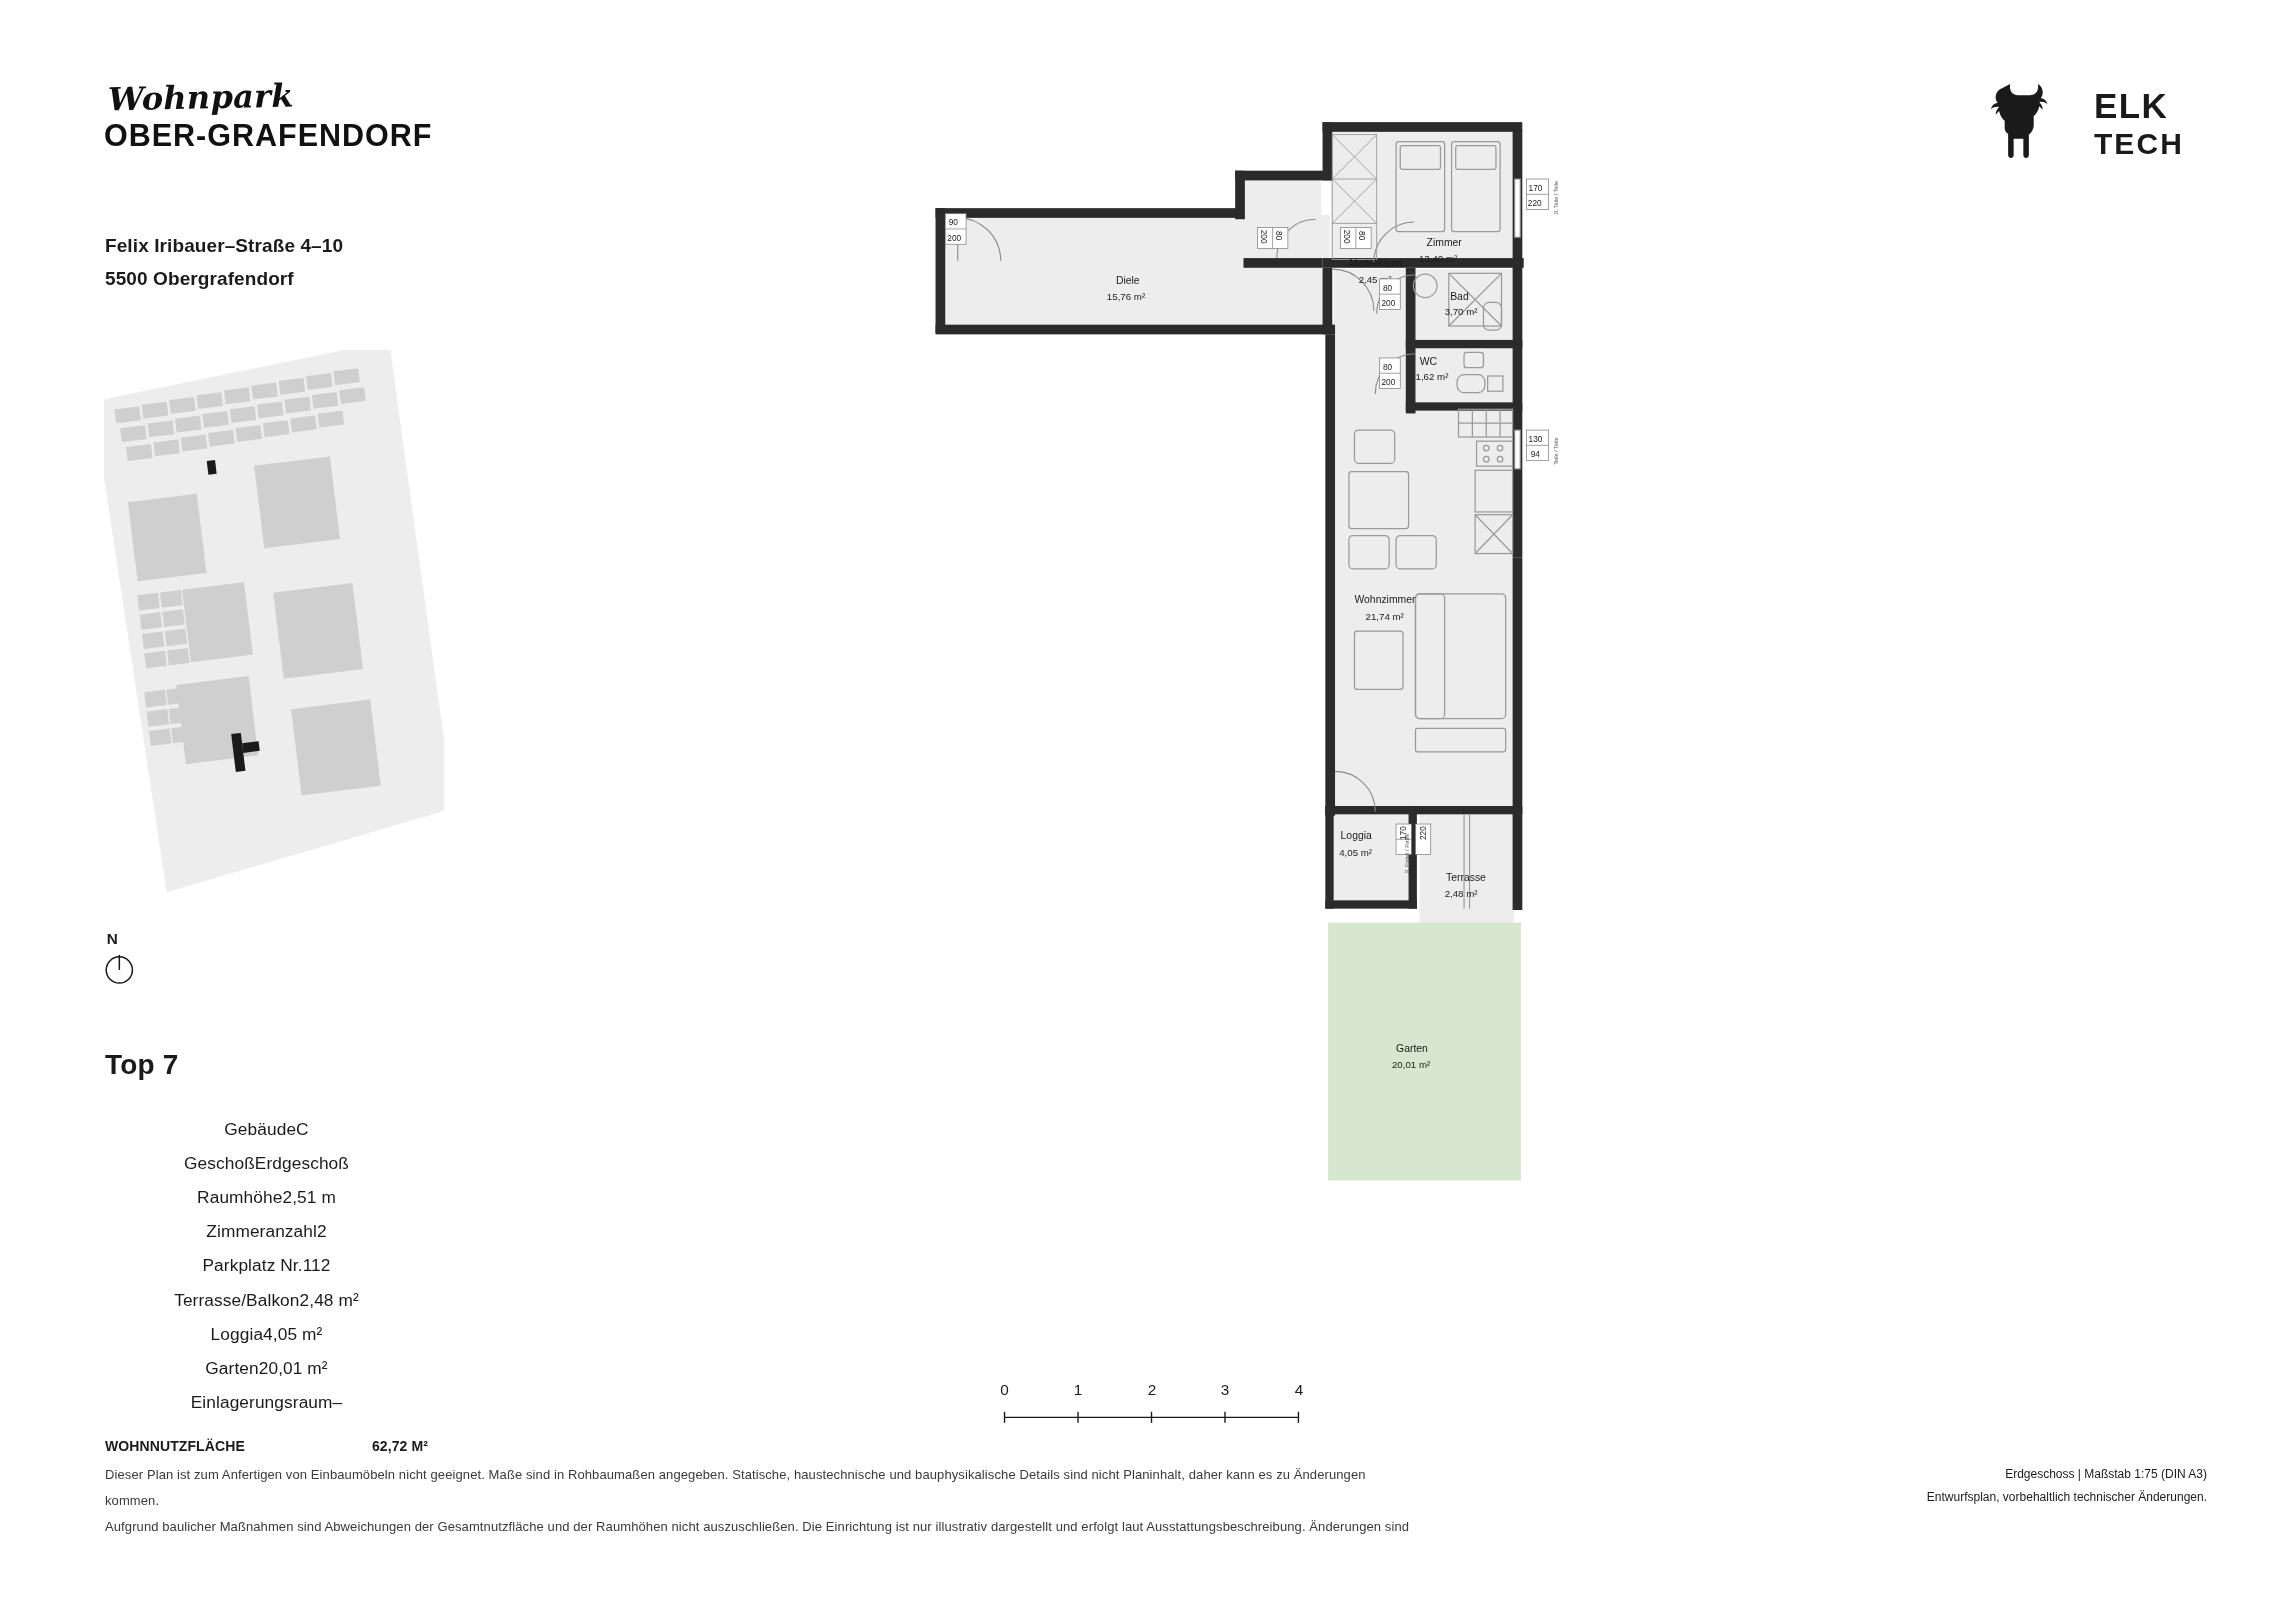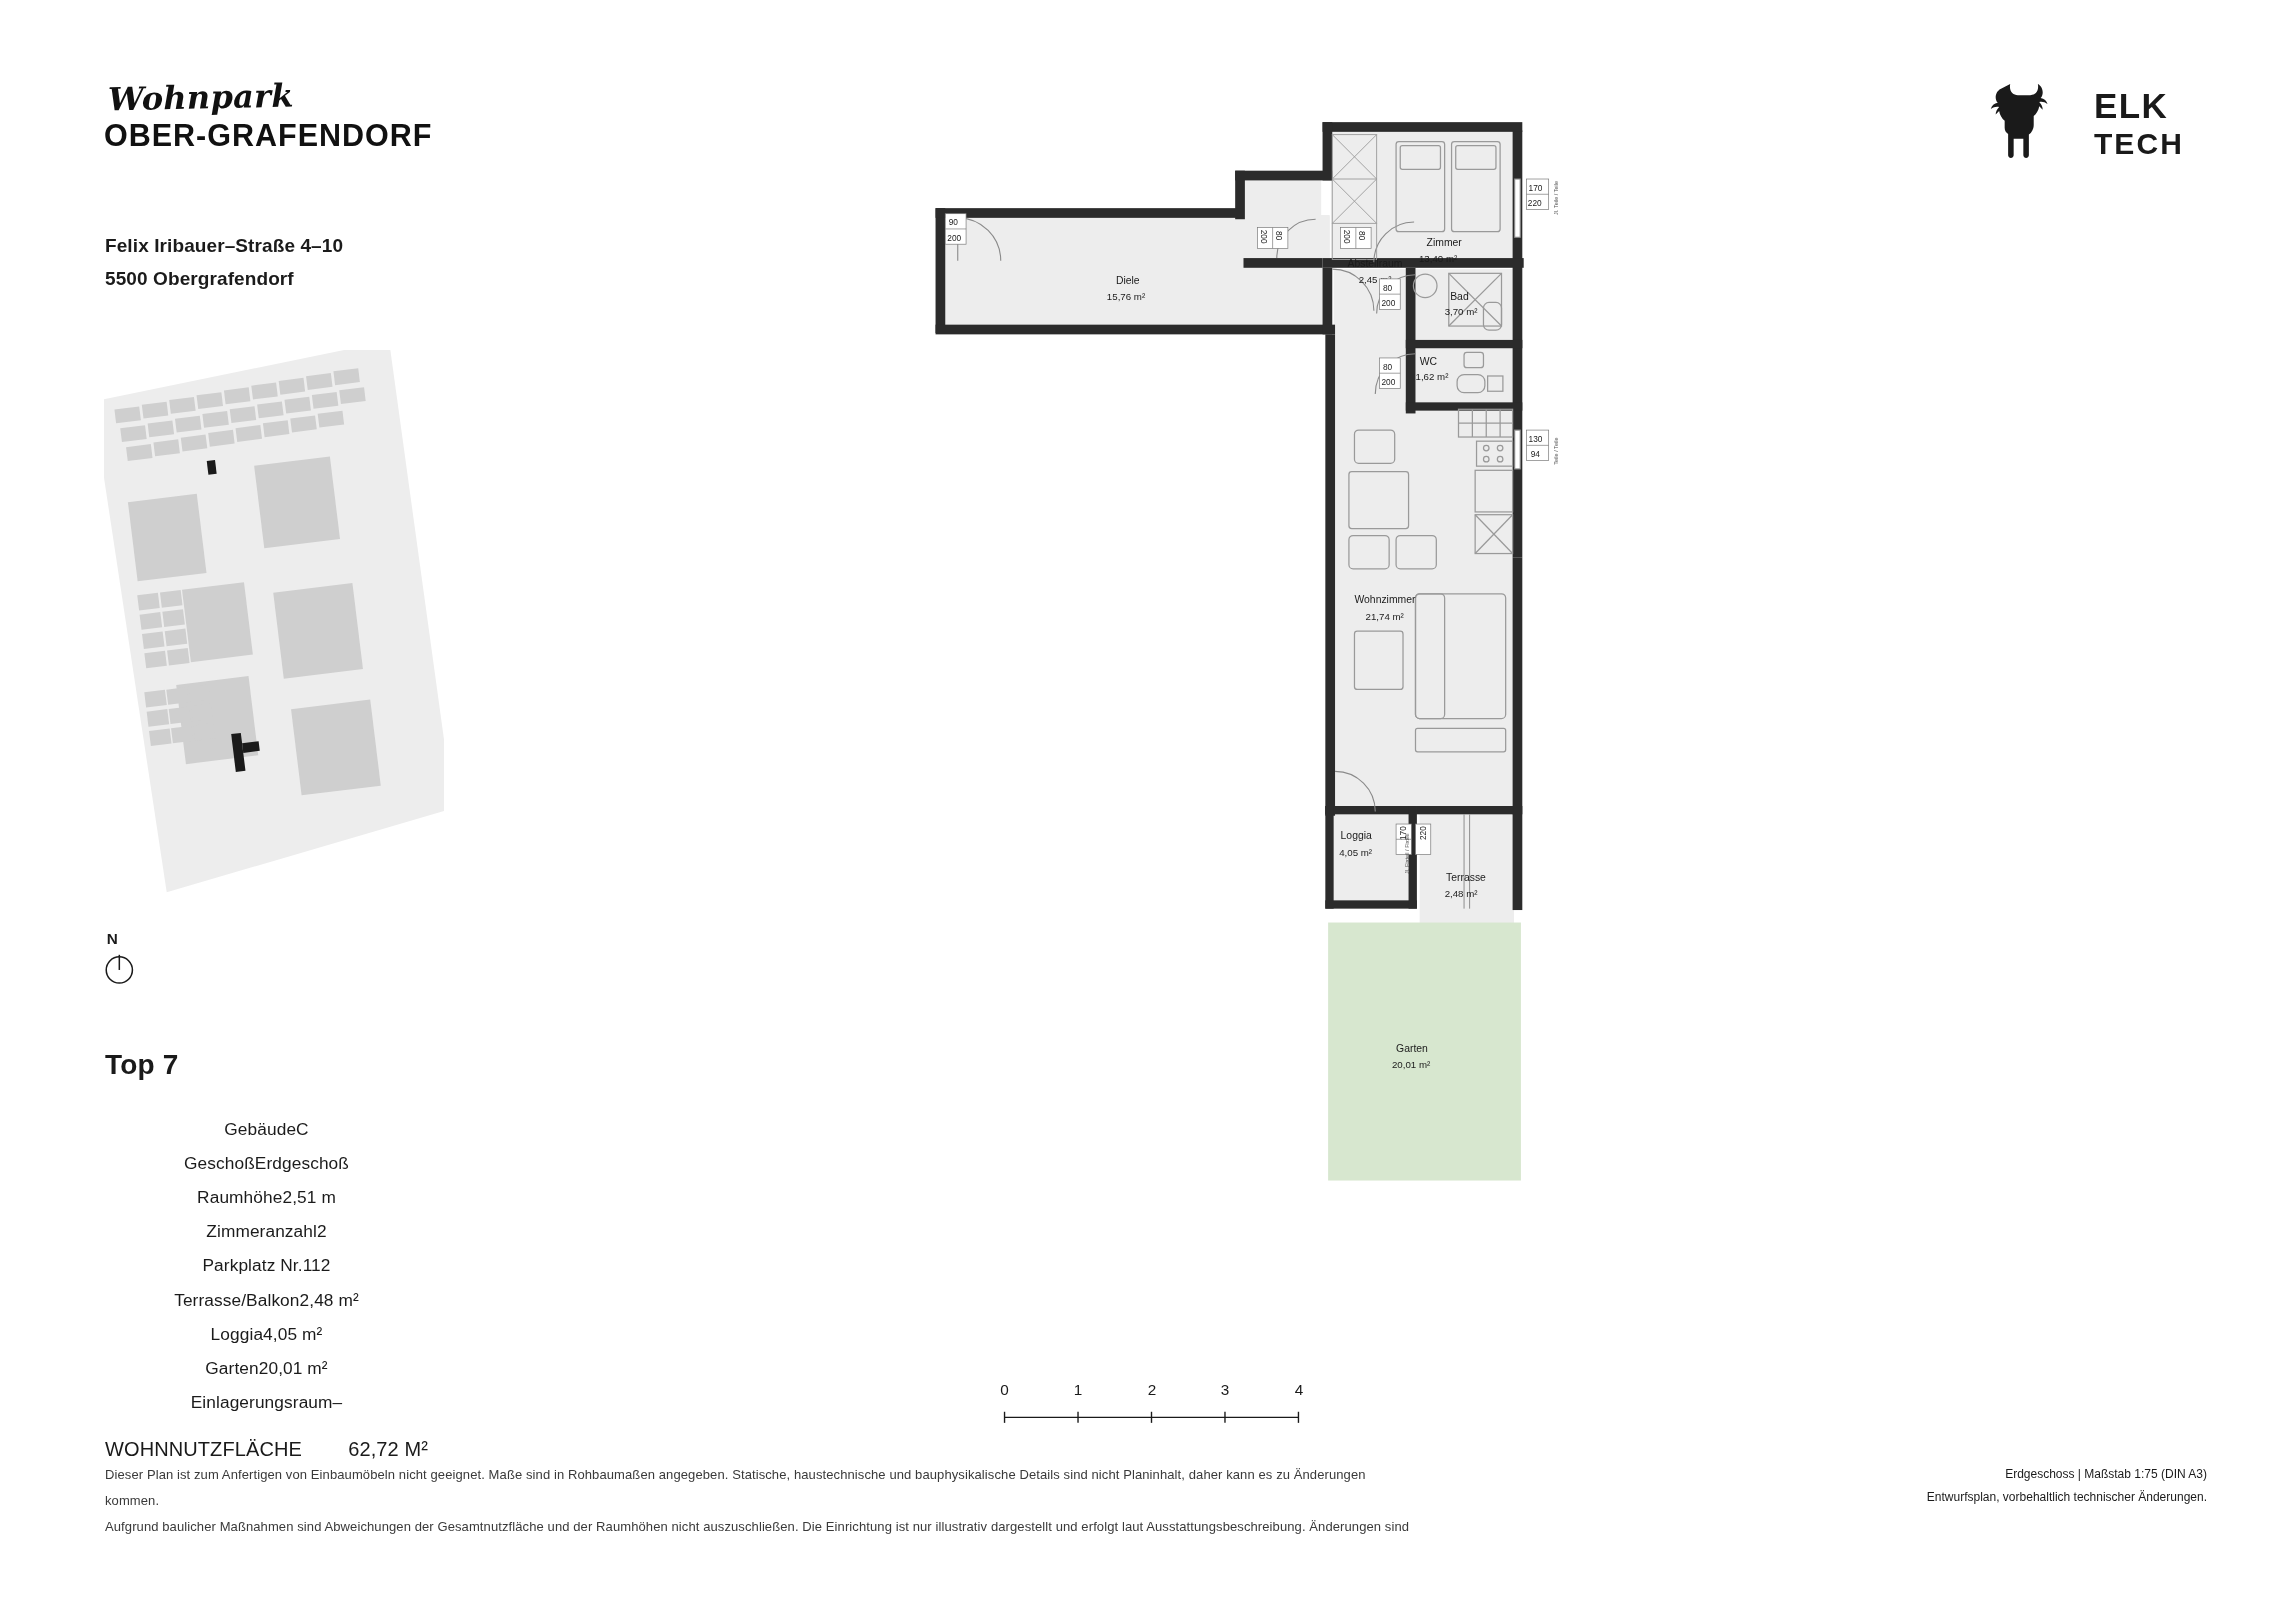--- a/index.html
+++ b/index.html
@@ -102,22 +102,22 @@
     padding: 6.6px 0;
     letter-spacing: 0.1px;
   }
   .spec-row .k { color: #1b1b1b; }
   .spec-row .v { color: #1b1b1b; }
   .spec-total {
     display: flex;
     justify-content: space-between;
     align-items: flex-end;
     margin-top: 18px;
-    font-weight: normal;
-    font-size: 20px;
+    font-weight: bold;
+    font-size: 14px;
     letter-spacing: 0.1px;
   }
 
   
   .disclaimer {
     position: absolute;
     left: 105px;
     top: 1462px;
     width: 1305px;
     font-size: 13px;

